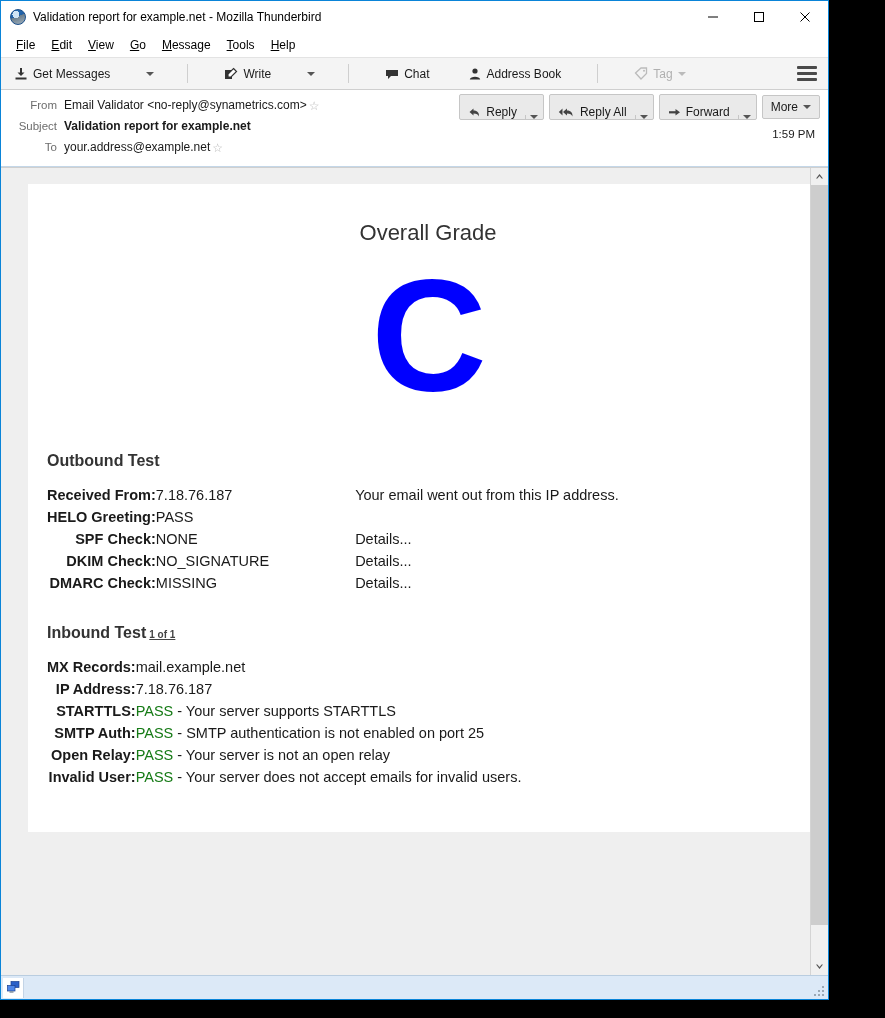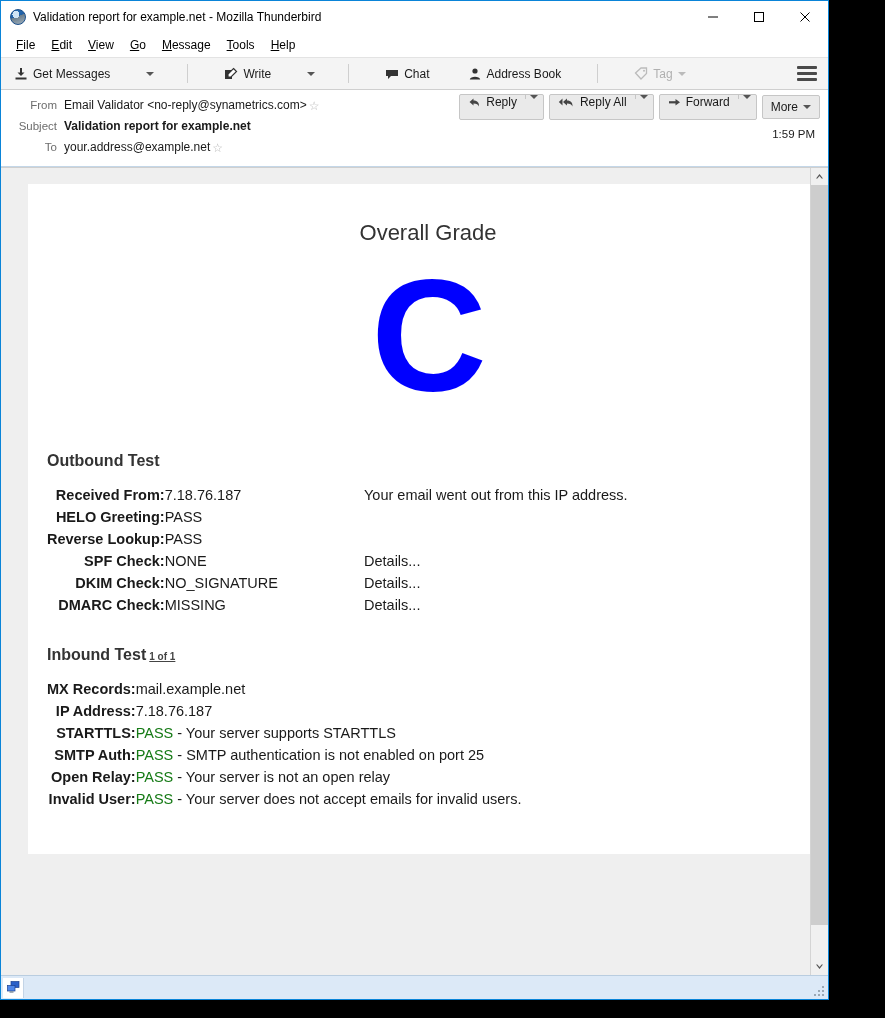--- a/index.html
+++ b/index.html
@@ -180,21 +180,21 @@
   .reply-bar {
     position: absolute;
     right: 8px;
     top: 4px;
     display: flex;
     align-items: center;
     gap: 5px;
   }
   .rb-group {
     display: flex;
-    align-items: flex-start;
+    align-items: flex-end;
     background: #eaeaea;
     border: 1px solid #c6c6c6;
     border-radius: 2px;
     height: 24px;
   }
   .rb-main {
     display: flex;
     align-items: center;
     gap: 5px;
     padding: 0 8px;
@@ -539,26 +539,20 @@
               <td class="spacer-cell"></td>
               <td class="note">Your email went out from this IP address.</td>
             </tr>
             <tr>
               <td class="k">HELO Greeting:</td>
               <td class="pass">PASS</td>
               <td class="spacer-cell"></td>
               <td class="note"></td>
             </tr>
             <tr>
-              <td class="k">Reverse Lookup:</td>
-              <td class="pass">PASS</td>
-              <td class="spacer-cell"></td>
-              <td class="note"></td>
-            </tr>
-            <tr>
               <td class="k">SPF Check:</td>
               <td>NONE</td>
               <td class="spacer-cell"></td>
               <td class="lnk details">Details...</td>
             </tr>
             <tr>
               <td class="k">DKIM Check:</td>
               <td>NO_SIGNATURE</td>
               <td class="spacer-cell"></td>
               <td class="lnk details">Details...</td>

